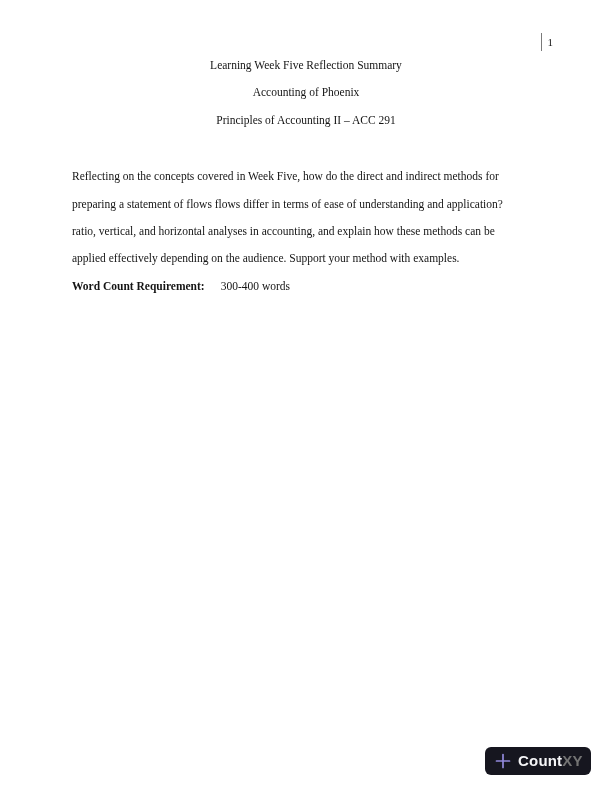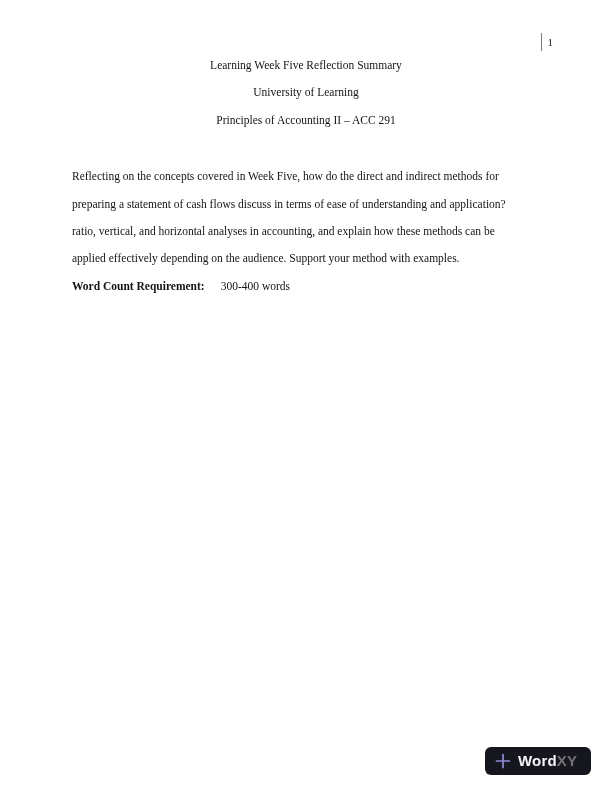--- a/index.html
+++ b/index.html
@@ -97,37 +97,37 @@
 
 <div class="page">
 
   <div class="page-number-wrap">
     <span class="page-number-bar"></span>
     <span class="page-number">1</span>
   </div>
 
   <div class="title-block">
     <div class="title-line">Learning Week Five Reflection Summary</div>
-    <div class="title-line">University of Learning</div>
+    <div class="title-line">Accounting of Phoenix</div>
     <div class="title-line">Principles of Accounting II – ACC 291</div>
   </div>
 
   <div class="body-block">
     <div class="body-line">Reflecting on the concepts covered in Week Five, how do the direct and indirect methods for</div>
-    <div class="body-line">preparing a statement of cash flows discuss in terms of ease of understanding and application?</div>
+    <div class="body-line">preparing a statement of flows flows differ in terms of ease of understanding and application?</div>
     <div class="body-line">ratio, vertical, and horizontal analyses in accounting, and explain how these methods can be</div>
     <div class="body-line">applied effectively depending on the audience. Support your method with examples.</div>
     <div class="word-count-line">
       <span class="word-count-label">Word Count Requirement:</span><span class="word-count-value">300-400 words</span>
     </div>
   </div>
 
   <div class="brand-badge">
     <span class="plus-icon-wrap">
       <svg width="16" height="16" viewBox="0 0 16 16">
         <line x1="8" y1="1.5" x2="8" y2="14.5" stroke="#9289dc" stroke-width="1.7" stroke-linecap="round"></line>
         <line x1="1.5" y1="8" x2="14.5" y2="8" stroke="#9289dc" stroke-width="1.7" stroke-linecap="round"></line>
       </svg>
     </span>
-    <span class="brand-text"><span class="brand-primary">Word</span><span class="brand-accent">XY</span></span>
+    <span class="brand-text"><span class="brand-primary">Count</span><span class="brand-accent">XY</span></span>
   </div>
 
 </div>
 
 </body></html>

